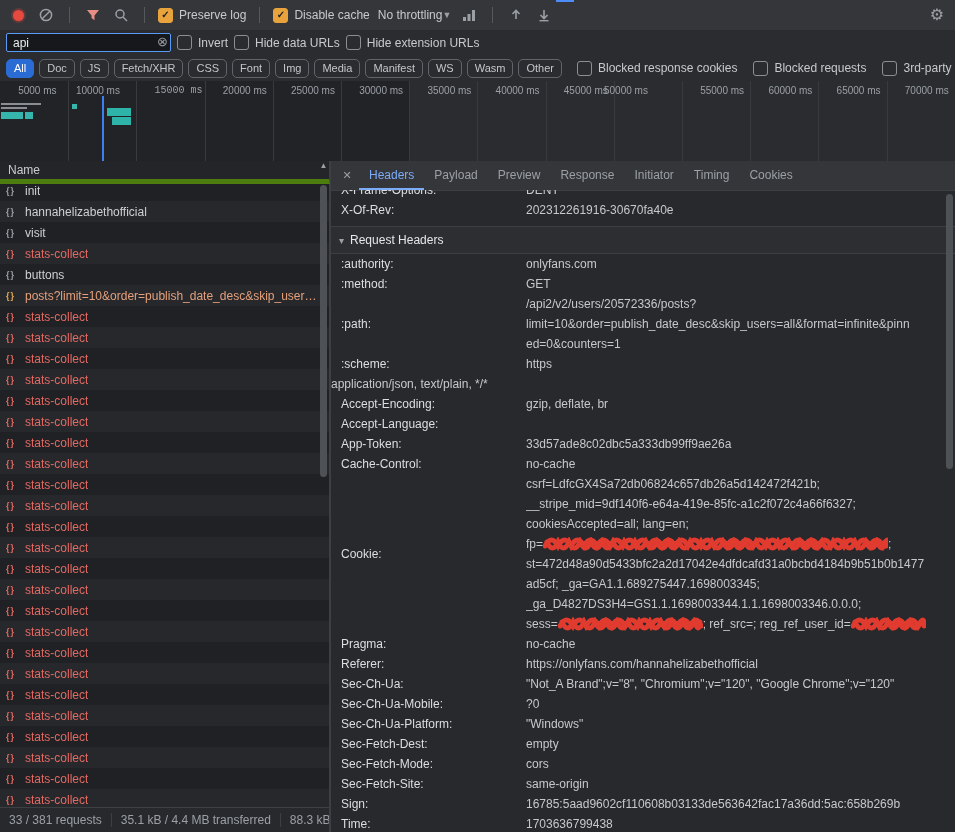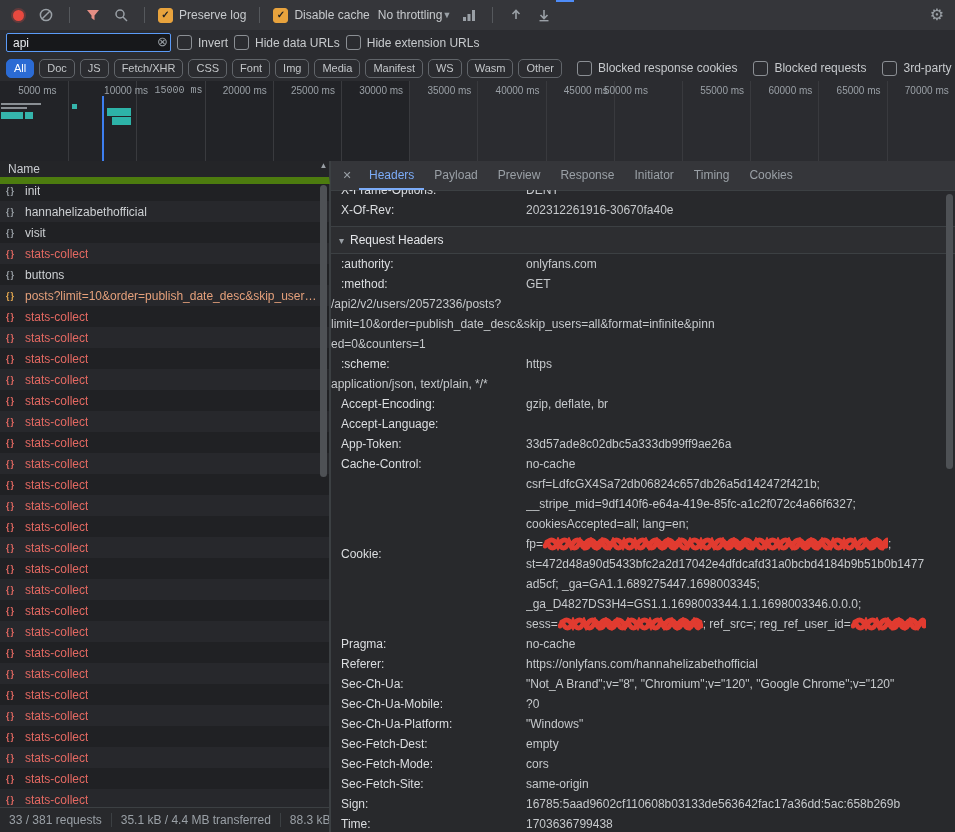--- a/index.html
+++ b/index.html
@@ -42,21 +42,21 @@
     font:11px "Liberation Sans",sans-serif;padding:2px 7px;line-height:13px;cursor:pointer;white-space:nowrap;flex:none}
   .chip.active{background:var(--selected-chip-blue,#2b6bd4);border-color:var(--selected-chip-blue,#2b6bd4);color:#fff}
   .adv{margin-left:10px;display:flex;gap:16px}
   
   .overview{left:0;right:0;top:81px;height:80px;background:#222327;border-bottom:1px solid #3c4043;overflow:hidden;cursor:crosshair}
   .ov-light{position:absolute;left:409px;top:0;right:0;bottom:0;background:#2b2c30}
   .tick-line{position:absolute;top:0;bottom:0;width:1px;background:#393a3e}
   .tick-label{position:absolute;top:4px;width:60px;color:#9aa0a6;font-size:10px;white-space:nowrap}
   .wbar{position:absolute}
   
-  .left-head{left:0;top:161px;width:330px;height:23px;background:#242528;border-bottom:7px solid #4d7c0f;
+  .left-head{left:0;top:161px;width:330px;height:23px;background:#242528;border-bottom:5px solid #4d7c0f;
     border-right:1px solid #3c4043;display:flex;align-items:center;padding-left:8px;box-sizing:border-box;color:#c9ccd0}
   .req-list{left:0;top:184px;width:330px;bottom:25px;overflow:hidden;border-right:1px solid #3c4043;box-sizing:border-box}
   .req-scroll{margin-top:-4px}
   .req-row{height:21px;display:flex;align-items:center;padding-left:6px;white-space:nowrap;overflow:hidden;cursor:pointer}
   .req-scroll .req-row:nth-child(even){background:#27282c}
   .req-icon{width:15px;flex:none;font-size:9px;font-weight:bold;color:#9aa0a6;margin-right:4px;letter-spacing:1px}
   .req-name{color:#cdd0d3;overflow:hidden;text-overflow:ellipsis}
   .req-row.error .req-icon,.req-row.error .req-name{color:var(--error-red,#e46962)}
   .req-row.selected{background:#4a4440}
   .req-row.selected .req-name{color:#e5a07b}
@@ -207,21 +207,21 @@
     </div>
   </div>
 </div>
 
 <div class="abs overview" id="overview">
   <div class="ov-light"></div>
   <div id="overview-ticks">
       <div class="tick-line" style="left: 68.2px;"></div>
       <div class="tick-label" style="left: 18.2px;">5000 ms</div>
       <div class="tick-line" style="left: 136.4px;"></div>
-      <div class="tick-label" style="left: 88px; text-align: right;">10000 ms</div>
+      <div class="tick-label" style="left: 76px;">10000 ms</div>
       <div class="tick-line" style="left: 204.6px;"></div>
       <div class="tick-label" style="left: 154.6px; font-family: Liberation Mono, monospace;">15000 ms</div>
       <div class="tick-line" style="left: 272.8px;"></div>
       <div class="tick-label" style="left: 222.8px;">20000 ms</div>
       <div class="tick-line" style="left: 341px;"></div>
       <div class="tick-label" style="left: 291px;">25000 ms</div>
       <div class="tick-line" style="left: 409.2px;"></div>
       <div class="tick-label" style="left: 359.2px;">30000 ms</div>
       <div class="tick-line" style="left: 477.4px;"></div>
       <div class="tick-label" style="left: 427.4px;">35000 ms</div>
@@ -421,20 +421,21 @@
             <div class="line">onlyfans.com</div>
           </div>
         </div>
         <div class="hrow">
           <div class="hname">:method:</div>
           <div class="hval">
             <div class="line">GET</div>
           </div>
         </div>
         <div class="hrow">
+          <div class="hname">:path:</div>
           <div class="hval">
             <div class="line">/api2/v2/users/20572336/posts?</div>
             <div class="line">limit=10&amp;order=publish_date_desc&amp;skip_users=all&amp;format=infinite&amp;pinn</div>
             <div class="line">ed=0&amp;counters=1</div>
           </div>
         </div>
         <div class="hrow">
           <div class="hname">:scheme:</div>
           <div class="hval">
             <div class="line">https</div>

